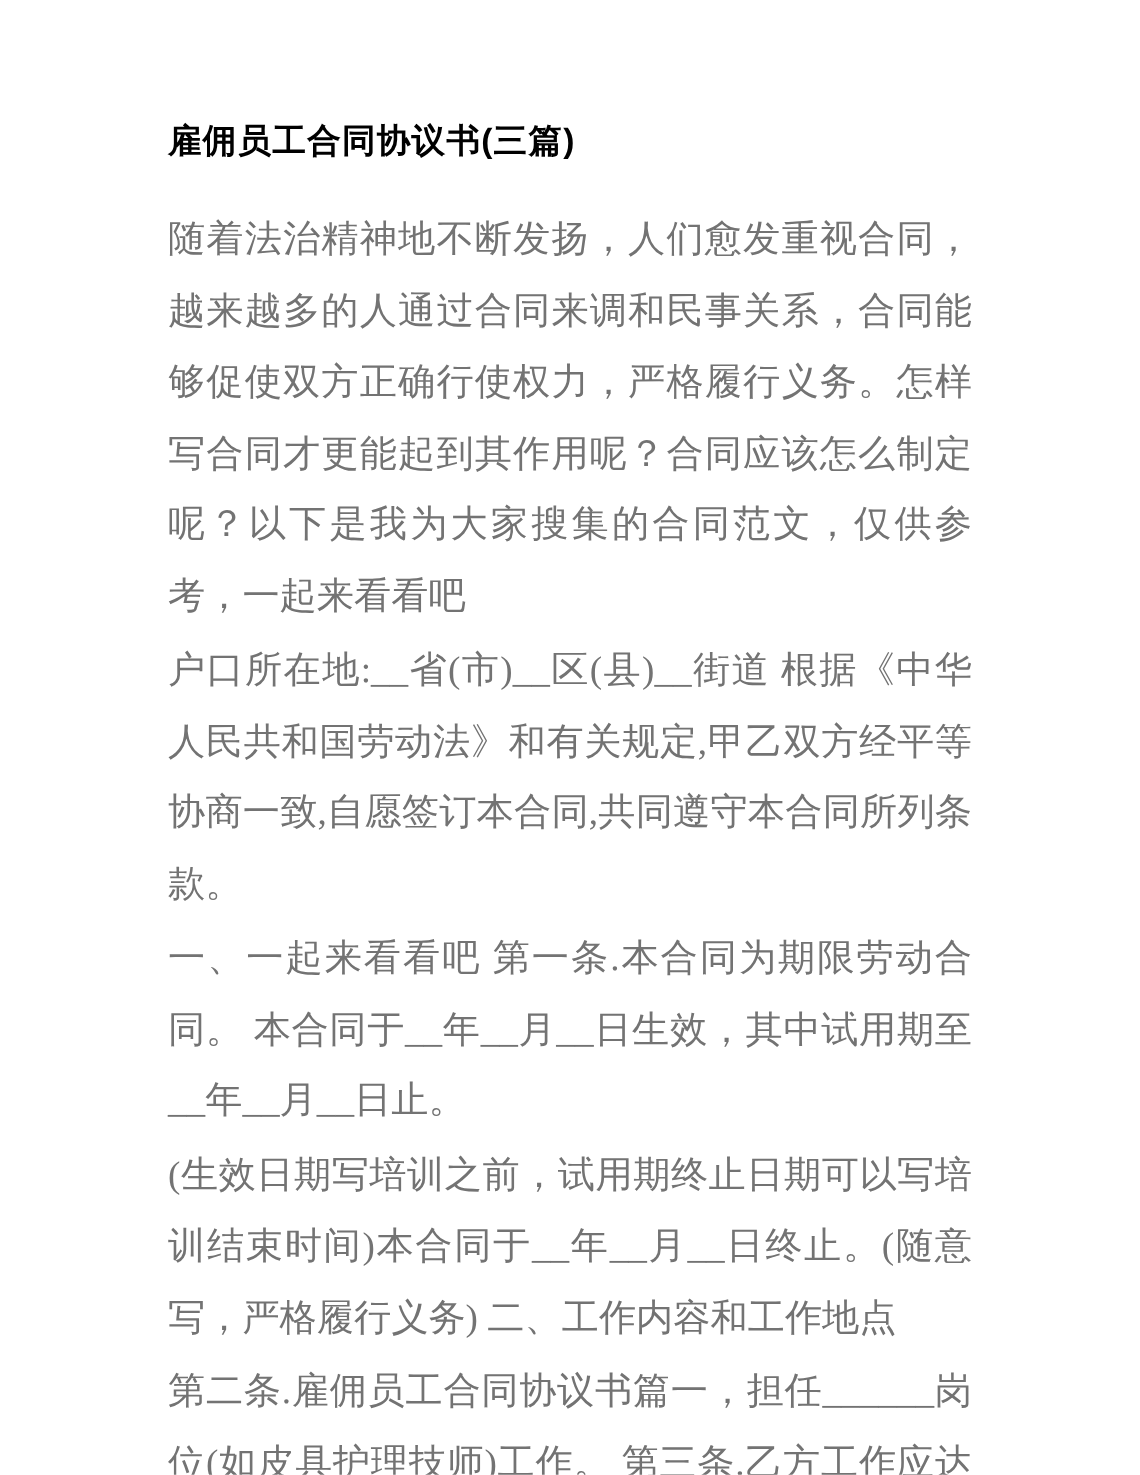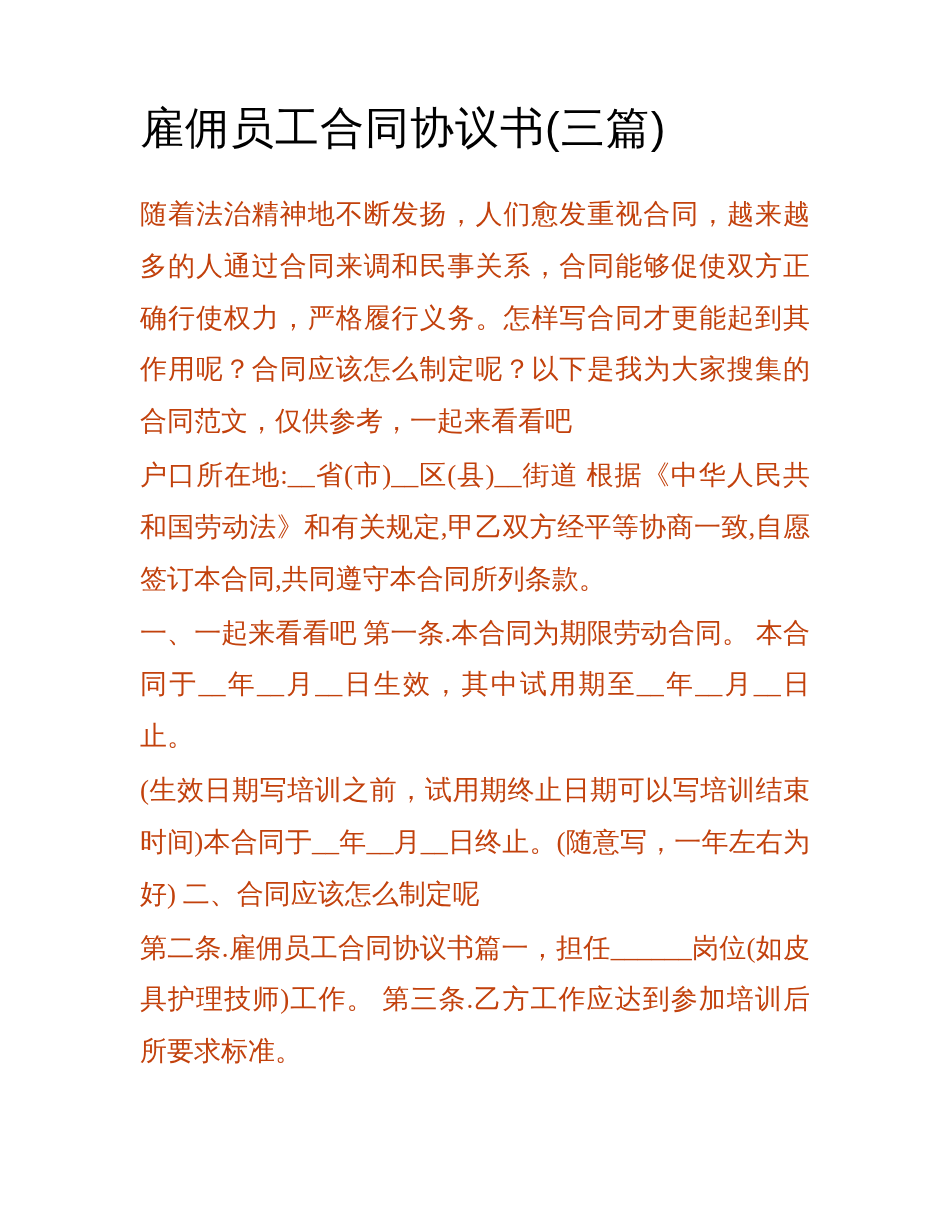--- a/index.html
+++ b/index.html
@@ -16,45 +16,45 @@
   }
   .page {
     width: 950px;
     height: 1229px;
     box-sizing: border-box;
     padding: 100px 140px 0 140px;
     background: #ffffff;
     position: relative;
   }
   .doc-title {
-    font-size: 44px;
-    font-weight: normal;
+    font-size: 28px;
+    font-weight: bold;
     letter-spacing: 1px;
     line-height: 1.25;
     margin: 0 0 34px 0;
     color: #000000;
     font-family: "Liberation Sans", "DejaVu Sans", sans-serif;
   }
   .para {
-    font-size: 27px;
+    font-size: 31px;
     line-height: 1.92;
     margin: 0 0 2px 0;
     text-align: justify;
     text-justify: inter-ideograph;
-    color: #c2410c;
+    color: #737373;
     font-family: "Liberation Serif", "DejaVu Serif", serif;
   }
   .para.sans {
     font-family: "Liberation Sans", "DejaVu Sans", sans-serif;
   }
 </style>
 </head>
 <body>
 
 <div class="page">
   <h1 class="doc-title">雇佣员工合同协议书(三篇)</h1>
 
   <p class="para sans">随着法治精神地不断发扬，人们愈发重视合同，越来越多的人通过合同来调和民事关系，合同能够促使双方正确行使权力，严格履行义务。怎样写合同才更能起到其作用呢？合同应该怎么制定呢？以下是我为大家搜集的合同范文，仅供参考，一起来看看吧</p>
   <p class="para">户口所在地:__省(市)__区(县)__街道 根据《中华人民共和国劳动法》和有关规定,甲乙双方经平等协商一致,自愿签订本合同,共同遵守本合同所列条款。</p>
   <p class="para">一、一起来看看吧 第一条.本合同为期限劳动合同。 本合同于__年__月__日生效，其中试用期至__年__月__日止。</p>
-  <p class="para">(生效日期写培训之前，试用期终止日期可以写培训结束时间)本合同于__年__月__日终止。(随意写，一年左右为好) 二、合同应该怎么制定呢</p>
+  <p class="para">(生效日期写培训之前，试用期终止日期可以写培训结束时间)本合同于__年__月__日终止。(随意写，严格履行义务) 二、工作内容和工作地点</p>
   <p class="para">第二条.雇佣员工合同协议书篇一，担任______岗位(如皮具护理技师)工作。 第三条.乙方工作应达到参加培训后所要求标准。</p>
 </div>
 
 </body></html>

